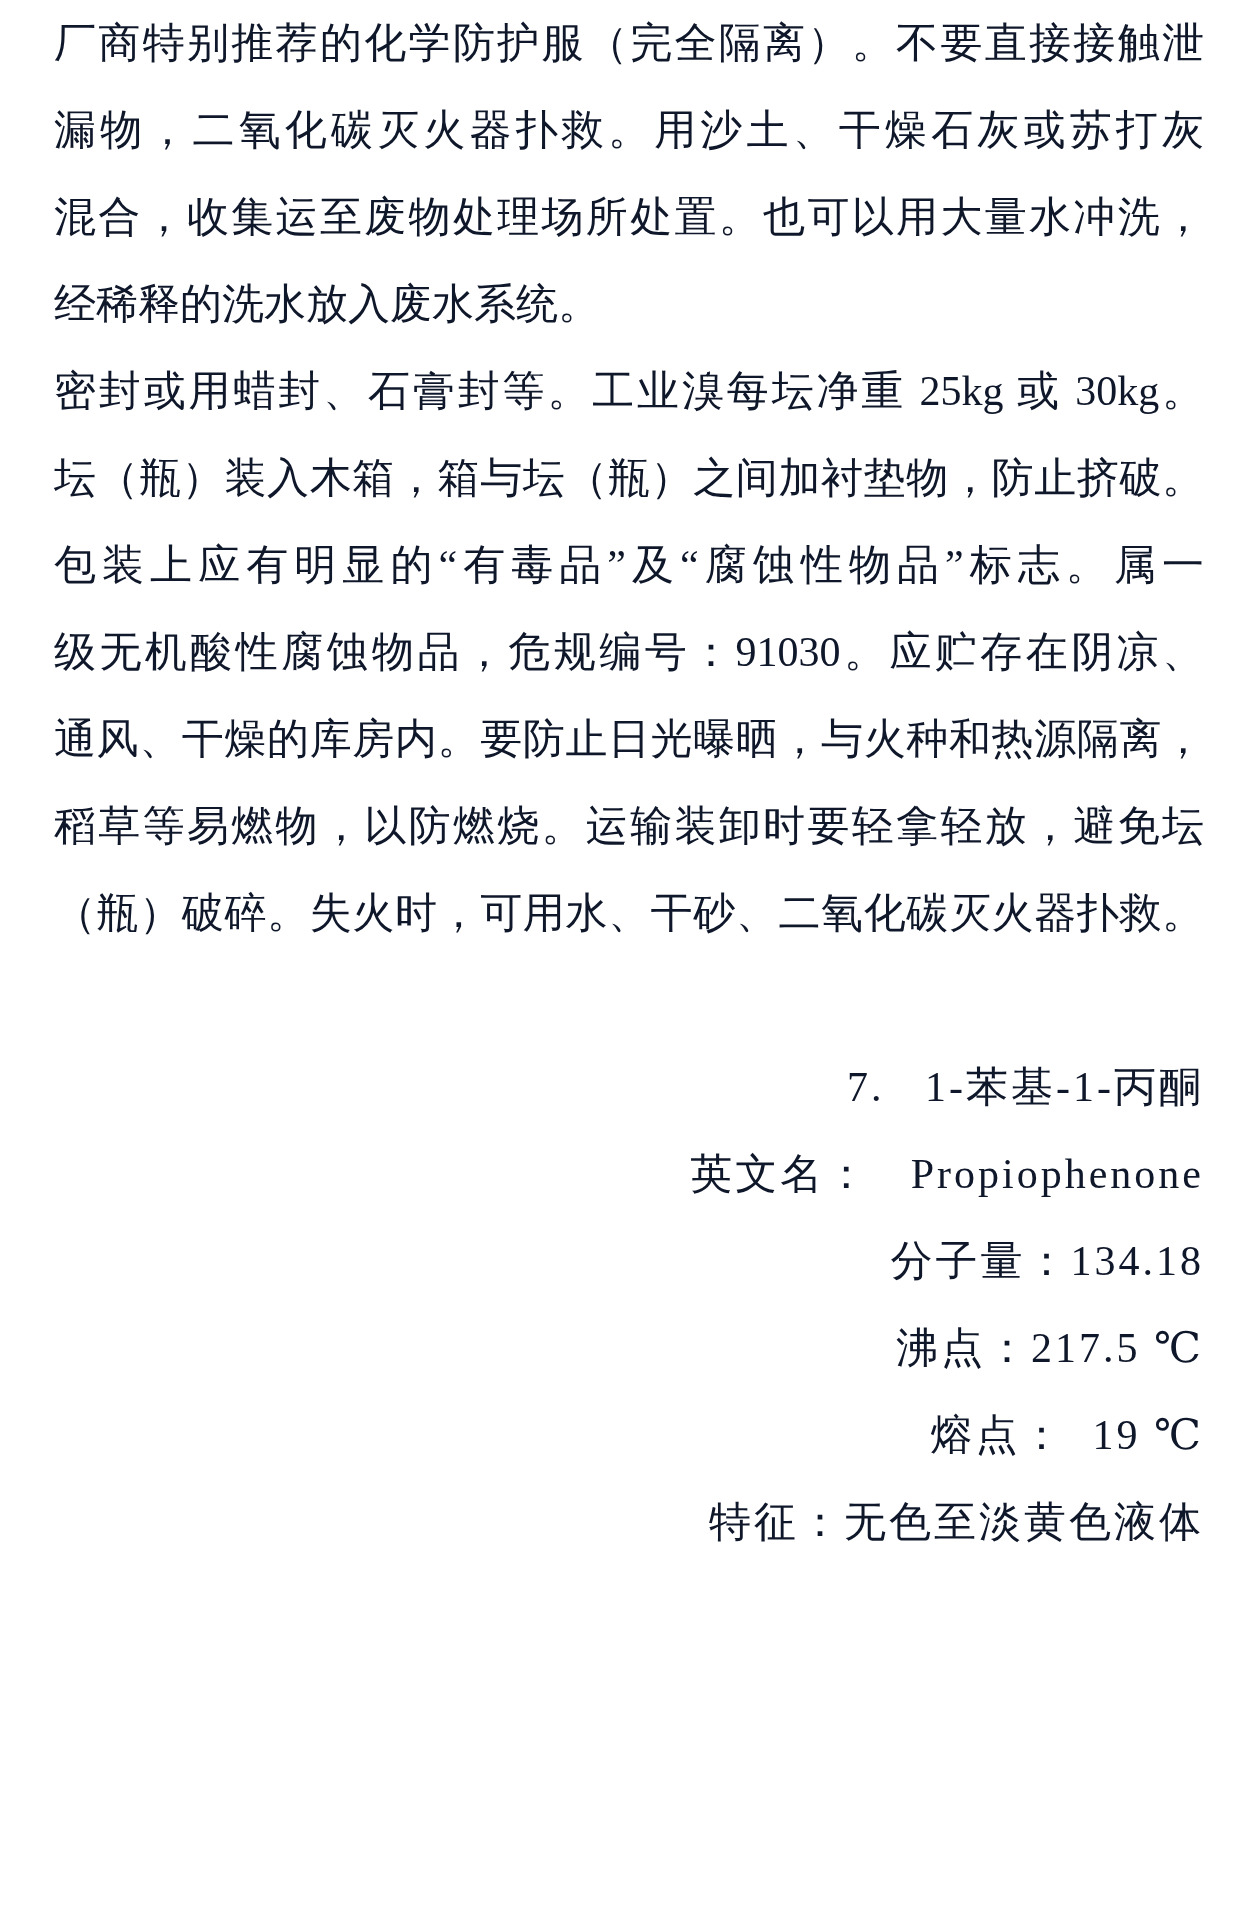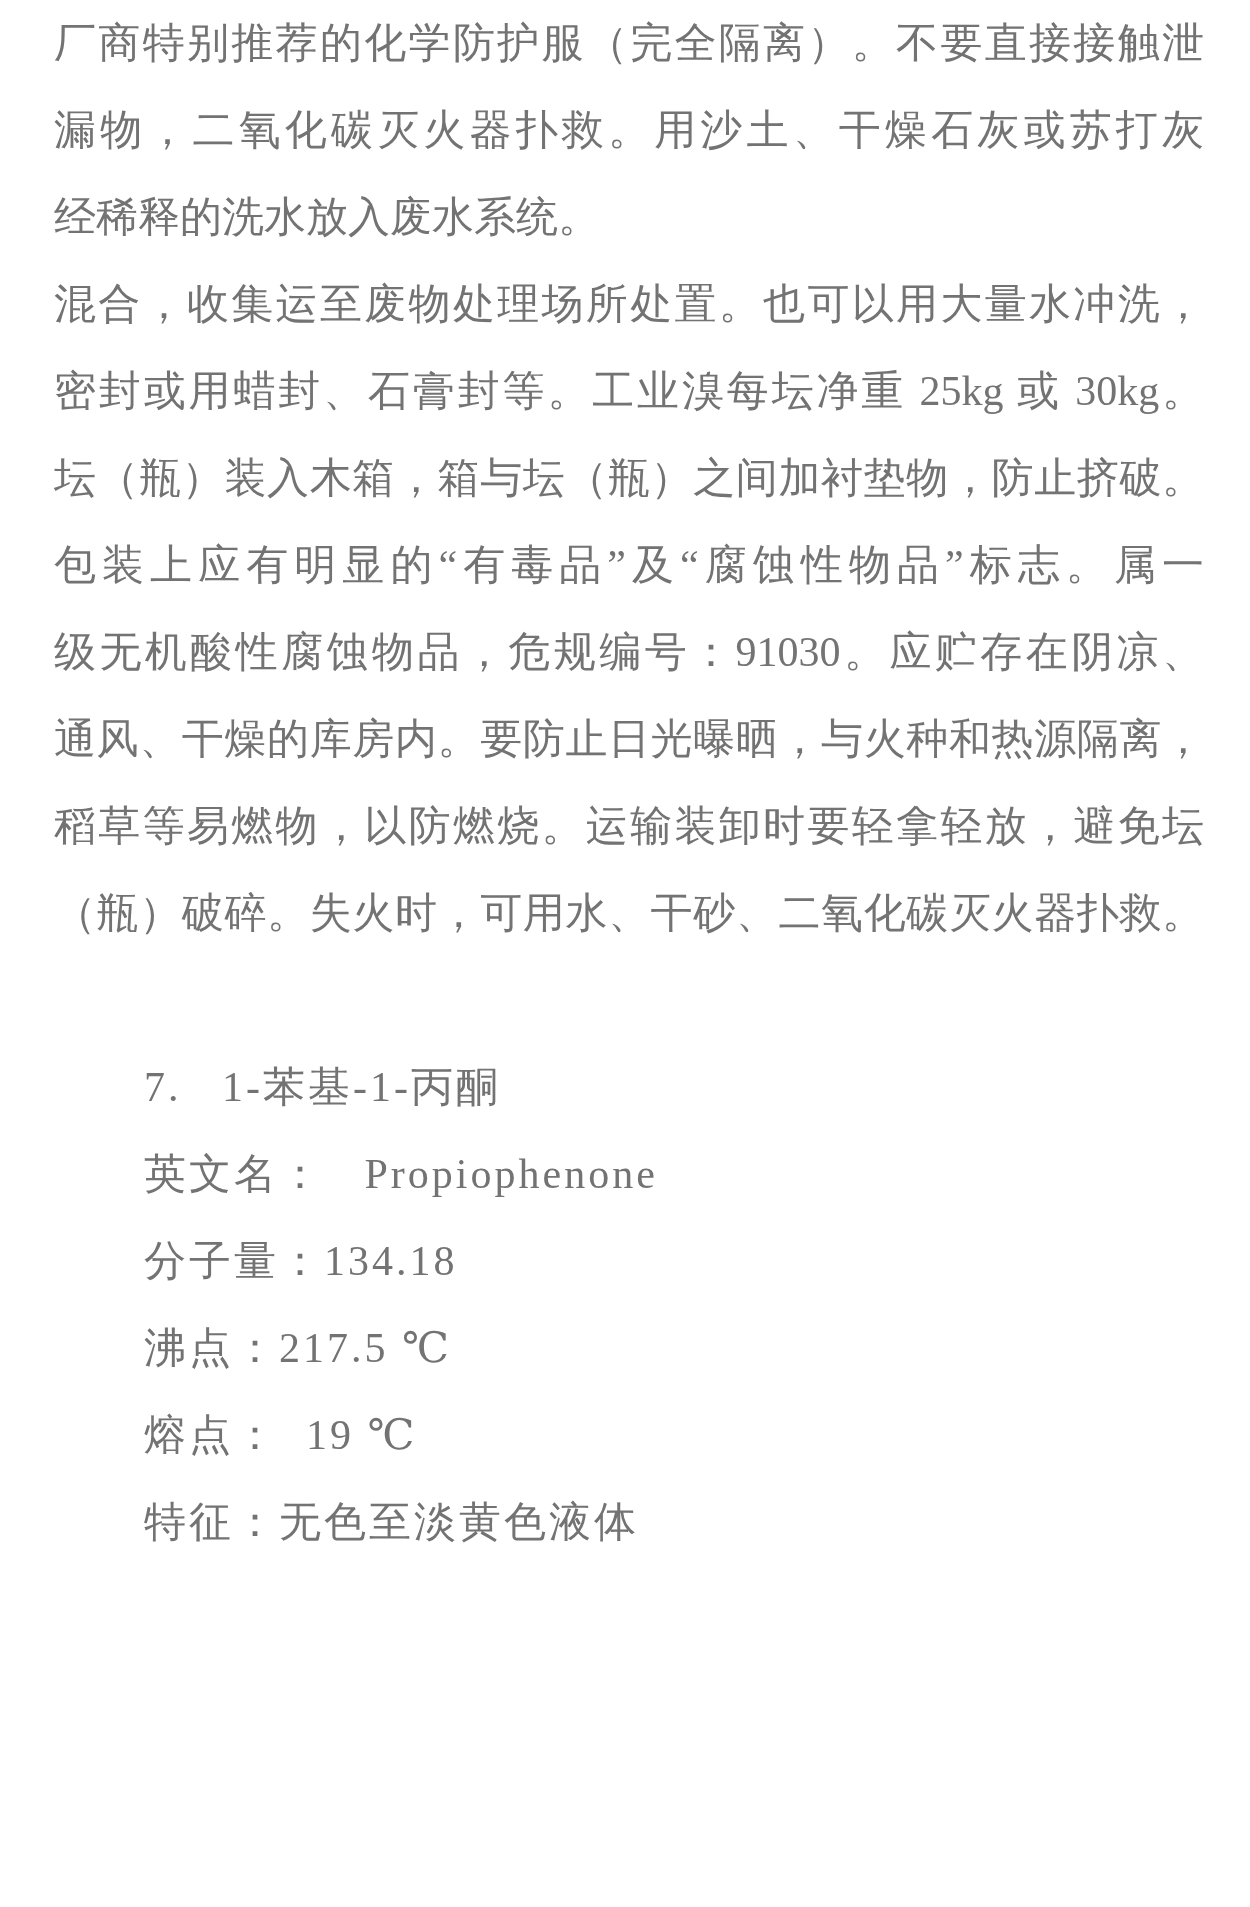--- a/index.html
+++ b/index.html
@@ -8,48 +8,48 @@
     background: #ffffff;
     overflow: hidden;
   }
   .page {
     box-sizing: border-box;
     width: 1250px; height: 1907px;
     padding: 0 46px 0 54px;
     overflow: hidden;
     font-family: "Liberation Serif", "DejaVu Serif", serif;
     font-size: 42px;
-    color: #737373;
+    color: #0f172a;
   }
   .line {
     height: 87px;
     line-height: 87px;
     white-space: nowrap;
   }
   
   .jl {
     white-space: normal;
     text-align: justify;
     text-align-last: justify;
   }
   
   .ind { padding-left: 90px; }
   
-  .pre { white-space: pre; letter-spacing: 3px; }
+  .pre { white-space: pre; letter-spacing: 3px; text-align: right; }
   sub { font-size: 25px; letter-spacing: 0; }
 </style>
 </head>
 <body>
 
 <div class="page">
 
   <div class="line jl">厂商特别推荐的化学防护服（完全隔离）。不要直接接触泄</div>
   <div class="line jl">漏物，二氧化碳灭火器扑救。用沙土、干燥石灰或苏打灰</div>
+  <div class="line jl">混合，收集运至废物处理场所处置。也可以用大量水冲洗，</div>
   <div class="line">经稀释的洗水放入废水系统。</div>
-  <div class="line jl">混合，收集运至废物处理场所处置。也可以用大量水冲洗，</div>
 
   <div class="line jl">密封或用蜡封、石膏封等。工业溴每坛净重 25kg 或 30kg。</div>
   <div class="line jl">坛（瓶）装入木箱，箱与坛（瓶）之间加衬垫物，防止挤破。</div>
   <div class="line jl">包装上应有明显的“有毒品”及“腐蚀性物品”标志。属一</div>
   <div class="line jl">级无机酸性腐蚀物品，危规编号：91030。应贮存在阴凉、</div>
   <div class="line jl">通风、干燥的库房内。要防止日光曝晒，与火种和热源隔离，</div>
   <div class="line jl">稻草等易燃物，以防燃烧。运输装卸时要轻拿轻放，避免坛</div>
   <div class="line jl">（瓶）破碎。失火时，可用水、干砂、二氧化碳灭火器扑救。</div>
 
   <div class="line"></div>

